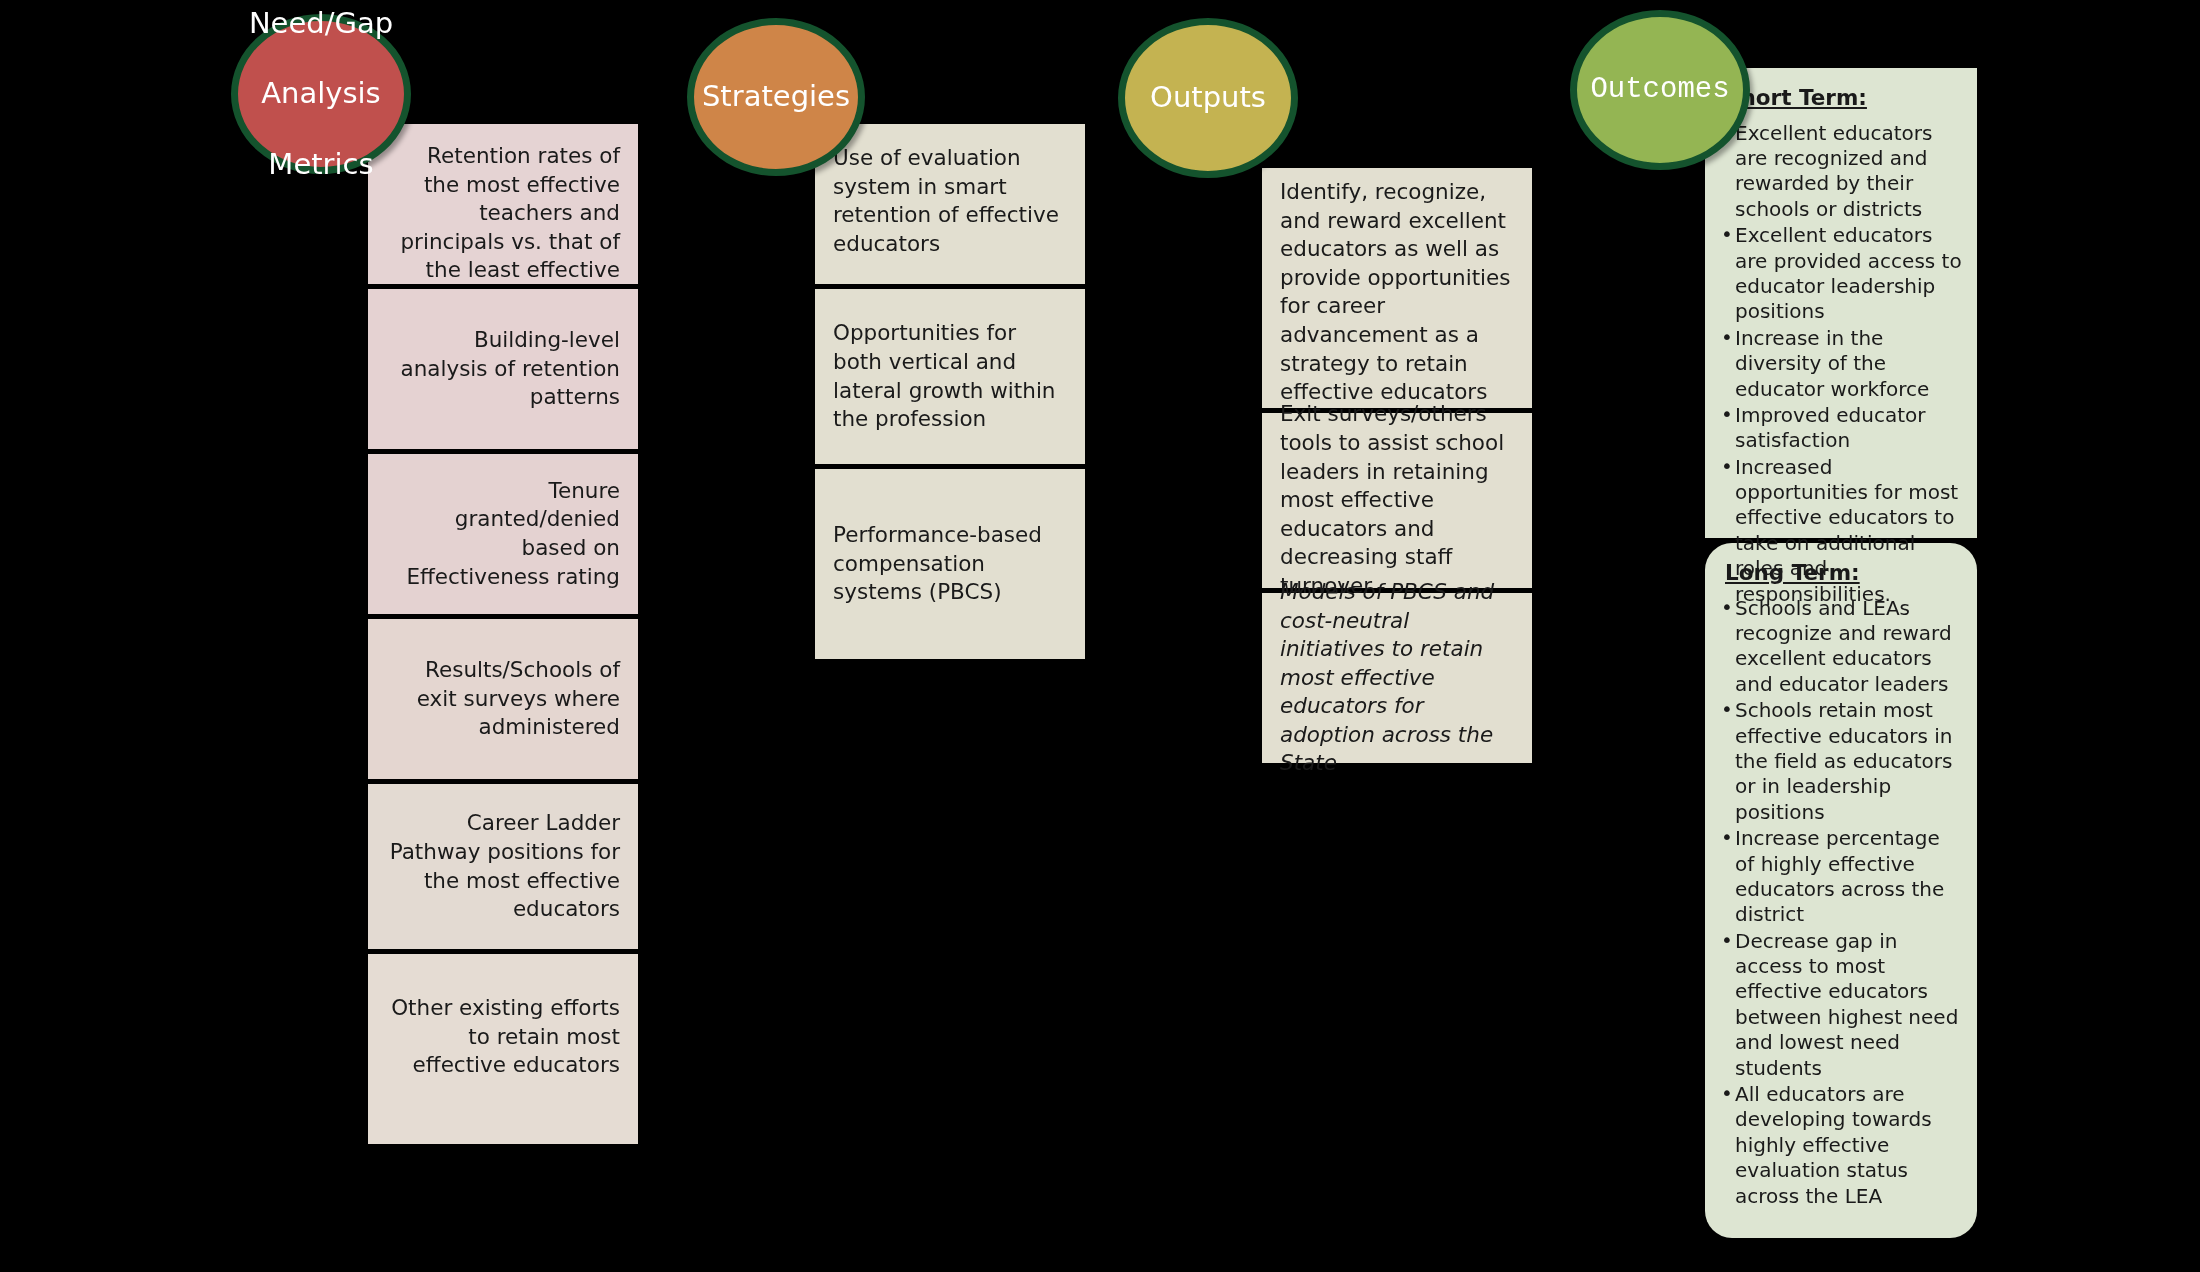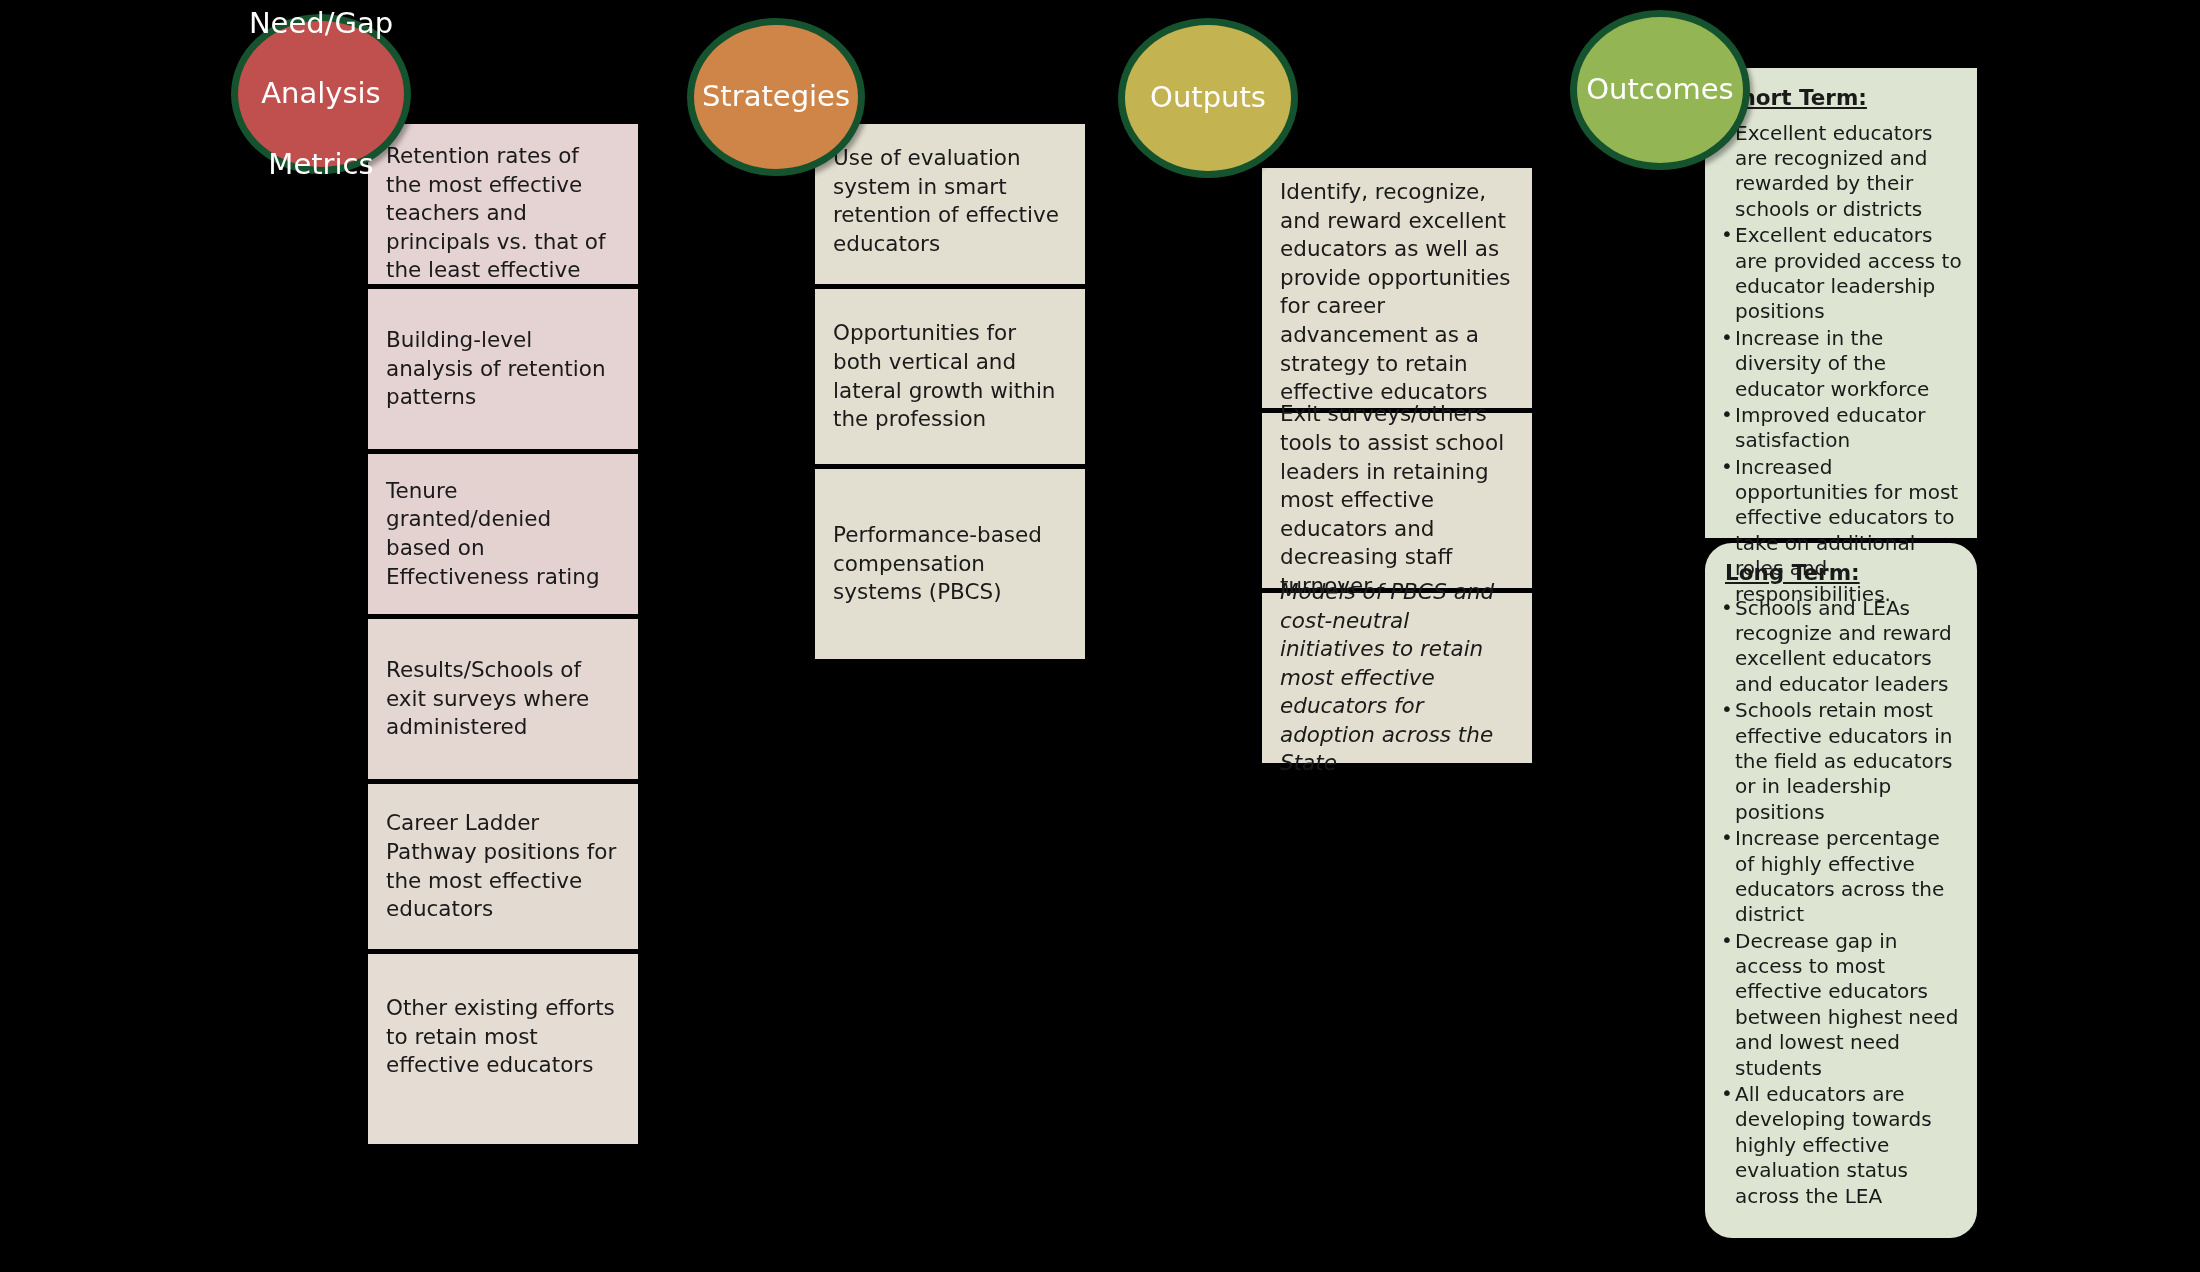--- a/index.html
+++ b/index.html
@@ -40,21 +40,21 @@
     align-items:center;
     font-size:21.5px;
     line-height:1.33;
     color:#1a1a1a;
     margin-bottom:5px;
   }
   .cell .txt{display:block;width:100%;}
 
   
   #col-need{left:368px;top:124px;width:270px;}
-  #col-need .cell{background:#e5d3d3;}
+  #col-need .cell{background:#e5d3d3;text-align:right;}
   #col-need .cell:nth-child(1){height:160px;align-items:flex-start;padding-top:18px;}
   #col-need .cell:nth-child(2){height:160px;background:#e5d2d2;}
   #col-need .cell:nth-child(3){height:160px;background:#e4d2d1;}
   #col-need .cell:nth-child(4){height:160px;background:#e4d6d0;}
   #col-need .cell:nth-child(5){height:165px;background:#e3dad2;}
   #col-need .cell:nth-child(6){height:190px;background:#e5dcd3;align-items:flex-start;padding-top:40px;}
 
   
   #col-strat{left:815px;top:124px;width:270px;}
   #col-strat .cell{background:#e2dfd0;}
@@ -116,21 +116,21 @@
   </div>
 
   <div class="circle" id="circle-strat" style="background: rgb(207, 133, 72);">
     <span>Strategies</span>
   </div>
 
   <div class="circle" id="circle-out" style="background: rgb(196, 179, 81);">
     <span>Outputs</span>
   </div>
 
-  <div class="circle" id="circle-outc" style="background: rgb(148, 181, 83);">
+  <div class="circle" id="circle-outc" style="background: rgb(148, 181, 83); font-family: Liberation Mono, monospace;">
     <span>Outcomes</span>
   </div>
 
   <div class="column" id="col-need">
     <div class="cell">
         <span class="txt">Retention rates of the most effective teachers and principals vs. that of the least effective</span>
       </div>
     <div class="cell">
         <span class="txt">Building-level analysis of retention patterns</span>
       </div>

